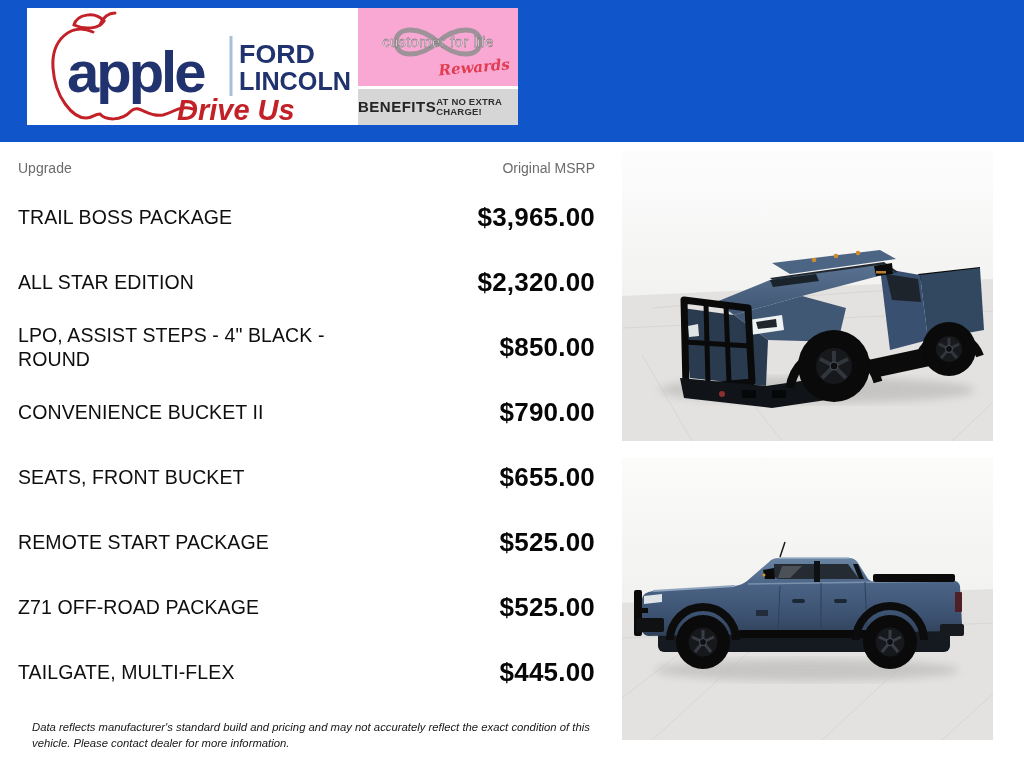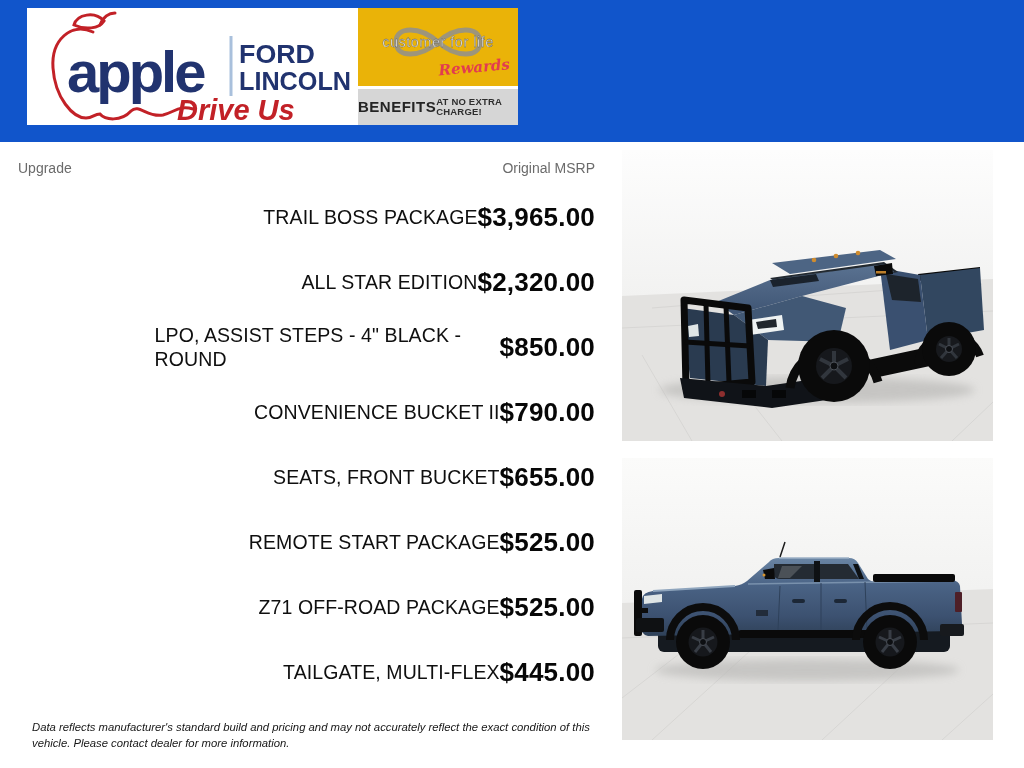--- a/index.html
+++ b/index.html
@@ -5,33 +5,33 @@
   html,body{margin:0;padding:0;background:#fff;}
   .page{position:relative;width:1024px;height:768px;background:#ffffff;overflow:hidden;
         font-family:"Liberation Sans",sans-serif;}
 
   
   .banner{position:absolute;left:0;top:0;width:1024px;height:142px;background:#1155cb;}
   .logo-box{position:absolute;left:27px;top:8px;width:491px;height:117px;background:#ffffff;
             display:flex;flex-direction:row;}
   .logo-left{width:331px;height:117px;position:relative;}
   .logo-right{width:160px;height:117px;display:flex;flex-direction:column;}
-  .rewards-box{height:78px;background:#eab308;position:relative;overflow:hidden;}
+  .rewards-box{height:78px;background:#f9a8d4;position:relative;overflow:hidden;}
   .rewards-gap{height:3px;background:#ffffff;}
   .benefits-box{flex:1;background:#d6d6d6;display:flex;flex-direction:row;align-items:center;justify-content:center;line-height:1.05;}
   .benefits-line1{font-size:15px;font-weight:bold;color:#242424;letter-spacing:.5px;}
   .benefits-line2{font-size:9.5px;font-weight:bold;color:#2e2e2e;letter-spacing:.2px;}
   .page-title{position:absolute;top:48px;right:22px;margin:0;font-size:30px;font-weight:normal;
               color:#ffffff;letter-spacing:.2px;}
 
   
   .upgrades{position:absolute;left:18px;top:160px;width:577px;}
   .col-headers{display:flex;justify-content:space-between;font-size:14px;color:#6b6b6b;height:20px;}
   .rows{margin-top:5px;}
-  .u-row{min-height:65px;display:flex;justify-content:flex-end;align-items:center;margin-left:20px;}
+  .u-row{min-height:65px;display:flex;justify-content:space-between;align-items:center;}
   .u-label{font-size:19.5px;color:#0f0f0f;max-width:345px;line-height:1.2;letter-spacing:.1px;}
   .u-price{font-size:26px;font-weight:bold;color:#070707;white-space:nowrap;letter-spacing:.2px;}
   .disclaimer{position:absolute;left:18px;top:706px;width:586px;margin:14px;font-size:11.3px;
               font-style:italic;color:#161616;line-height:1.4;}
 
   
   .photos{position:absolute;left:622px;top:150px;width:371px;}
   .photo{display:block;}
   .photo+.photo{margin-top:17px;}
 </style>

